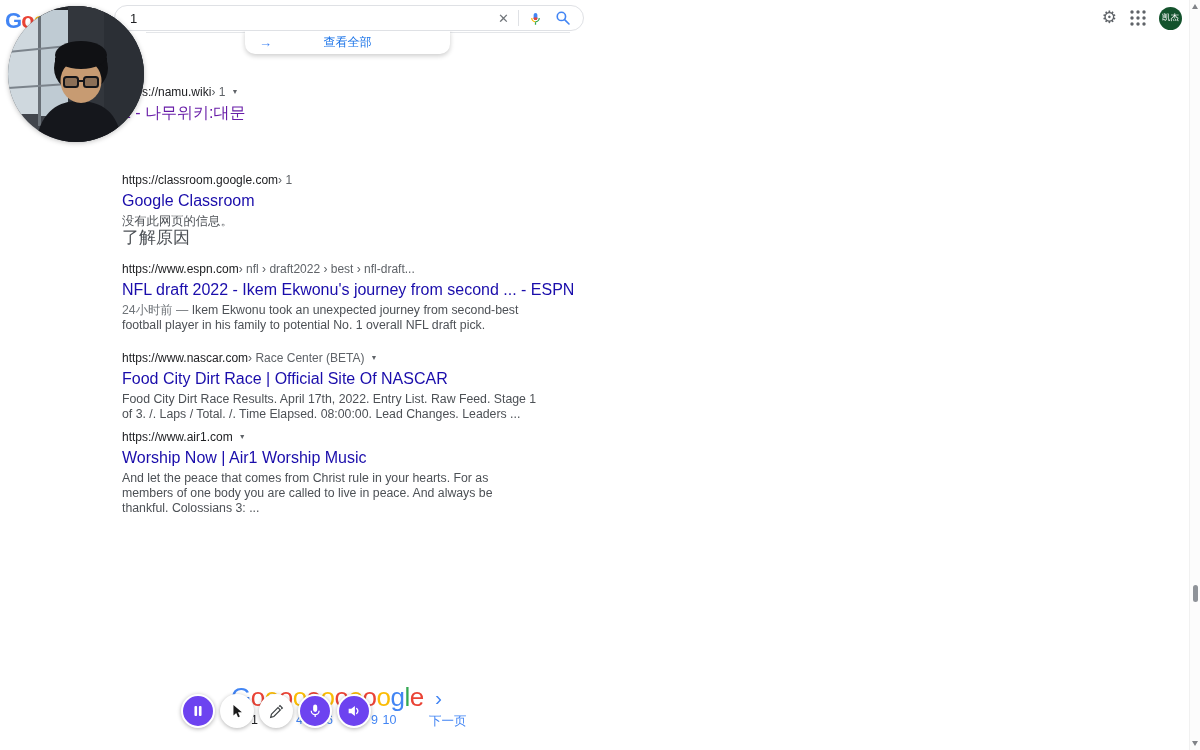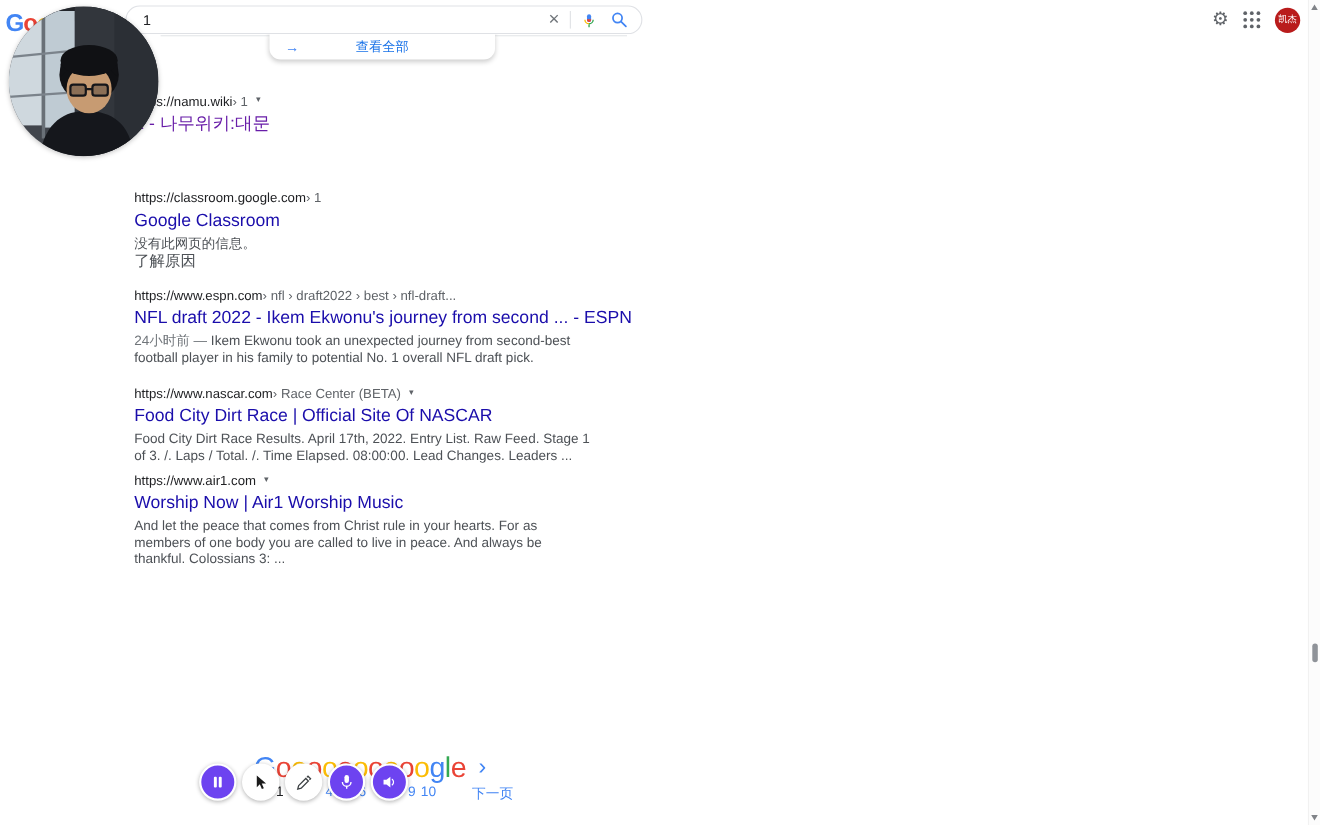--- a/index.html
+++ b/index.html
@@ -45,21 +45,21 @@
   .viewall .va-text { color:#1a73e8; font-size:12px; }
 
   
   .result { position:absolute; left:122px; width:416px; }
   .r-url { font-size:12px; color:#202124; white-space:nowrap; display:flex; align-items:center; height:15px; cursor:pointer; }
   .r-url .path { color:#5f6368; }
   .caret { color:#5f6368; font-size:7px; margin-left:6px; cursor:pointer; }
   .r-title { margin-top:4px; font-size:16px; line-height:19px; color:#1a0dab; white-space:nowrap; cursor:pointer; }
   .r-snippet { margin-top:4px; font-size:12.3px; line-height:15px; color:#4d5156; }
   .r-snippet .gray { color:#70757a; }
-  .learn-why { margin-top:1px; font-size:14px; line-height:15px; color:#4d5156; cursor:pointer; }
+  .learn-why { margin-top:1px; font-size:17px; line-height:15px; color:#4d5156; cursor:pointer; }
 
   
   .pagi-logo { position:absolute; left:231px; top:682px; font-size:26px; font-weight:500; letter-spacing:-0.5px; display:flex; z-index:2; }
   .pagi-pages { position:absolute; left:247px; top:713px; display:flex; font-size:12.5px; z-index:2; }
   .pagi-pages span { width:15px; text-align:center; color:#4285f4; cursor:pointer; }
   .pagi-pages span.current { color:#202124; cursor:default; }
   .next-label { position:absolute; left:429px; top:713px; font-size:12.5px; color:#4285f4; cursor:pointer; z-index:2; }
   .next-chevron { position:absolute; left:435px; top:686px; font-size:21px; color:#4285f4; cursor:pointer; z-index:2; }
 
   
@@ -118,21 +118,21 @@
             <circle cx="15" cy="3" r="1.7"></circle>
           <circle cx="3" cy="9" r="1.7"></circle>
             <circle cx="9" cy="9" r="1.7"></circle>
             <circle cx="15" cy="9" r="1.7"></circle>
           <circle cx="3" cy="15" r="1.7"></circle>
             <circle cx="9" cy="15" r="1.7"></circle>
             <circle cx="15" cy="15" r="1.7"></circle>
         </g>
       </svg>
     </span>
-    <span class="avatar" style="background: #b91c1c;">凯杰</span>
+    <span class="avatar" style="background: #14532d;">凯杰</span>
   </div>
 
   <div class="suggest-line"></div>
   <div class="viewall">
     <span class="va-arrow">→</span>
     <span class="va-text">查看全部</span>
   </div>
 
   <div class="result" style="top:84px">
     <div class="r-url">

